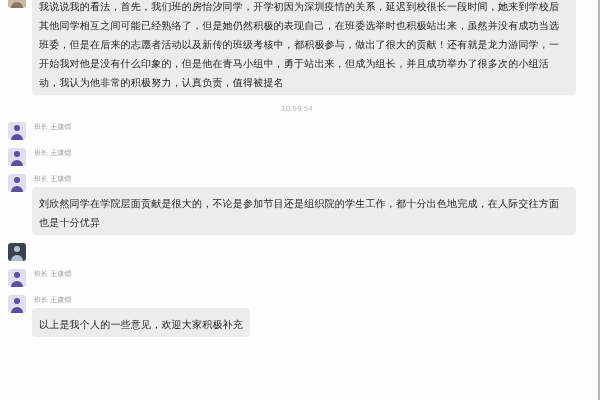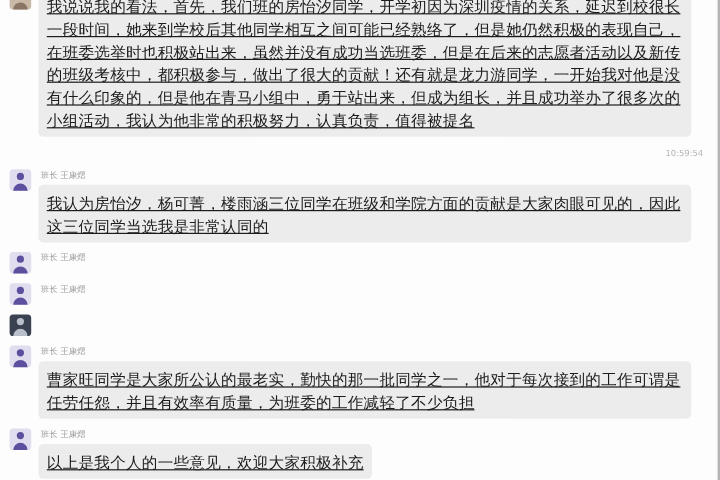--- a/index.html
+++ b/index.html
@@ -42,27 +42,26 @@
     white-space: nowrap;
   }
   .bubble {
     display: inline-block;
     background: #ececec;
     border-radius: 4px;
     padding: 5px 7px;
     max-width: 530px;
   }
   .msg-text {
-    font-size: 13px; line-height: 13px; color: #1c1c1c;
+    font-size: 10px; line-height: 13px; color: #1c1c1c;
     letter-spacing: 0.2px;
     word-break: break-all;
-    text-decoration: underline;
   }
   .timestamp {
-    text-align: right;
+    text-align: center;
     font-size: 7px; line-height: 9px; color: #b4b4b4;
     margin: 10px 0 8px;
   }
 </style>
 </head>
 <body>
 
 <div class="chat">
     <div class="row">
     <div class="avatar av-tan">
@@ -77,61 +76,58 @@
     </div>
   </div>
     <div class="timestamp">10:59:54</div>
     <div class="row">
     <div class="avatar av-purple">
       <span class="fig-head"></span>
       <span class="fig-body"></span>
     </div>
     <div class="content">
       <div class="sender">班长 王康熠</div>
-      <div class="bubble">
-        <span class="msg-text">我认为房怡汐，杨可菁，楼雨涵三位同学在班级和学院方面的贡献是大家肉眼可见的，因此这三位同学当选我是非常认同的</span>
-      </div>
     </div>
   </div>
     <div class="row">
     <div class="avatar av-purple">
       <span class="fig-head"></span>
       <span class="fig-body"></span>
     </div>
     <div class="content">
       <div class="sender">班长 王康熠</div>
     </div>
   </div>
     <div class="row">
     <div class="avatar av-purple">
       <span class="fig-head"></span>
       <span class="fig-body"></span>
     </div>
     <div class="content">
       <div class="sender">班长 王康熠</div>
+      <div class="bubble">
+        <span class="msg-text">刘欣然同学在学院层面贡献是很大的，不论是参加节目还是组织院的学生工作，都十分出色地完成，在人际交往方面也是十分优异</span>
+      </div>
     </div>
   </div>
     <div class="row">
     <div class="avatar av-dark">
       <span class="fig-head"></span>
       <span class="fig-body"></span>
     </div>
     <div class="content">
     </div>
   </div>
     <div class="row">
     <div class="avatar av-purple">
       <span class="fig-head"></span>
       <span class="fig-body"></span>
     </div>
     <div class="content">
       <div class="sender">班长 王康熠</div>
-      <div class="bubble">
-        <span class="msg-text">曹家旺同学是大家所公认的最老实，勤快的那一批同学之一，他对于每次接到的工作可谓是任劳任怨，并且有效率有质量，为班委的工作减轻了不少负担</span>
-      </div>
     </div>
   </div>
     <div class="row">
     <div class="avatar av-purple">
       <span class="fig-head"></span>
       <span class="fig-body"></span>
     </div>
     <div class="content">
       <div class="sender">班长 王康熠</div>
       <div class="bubble">

